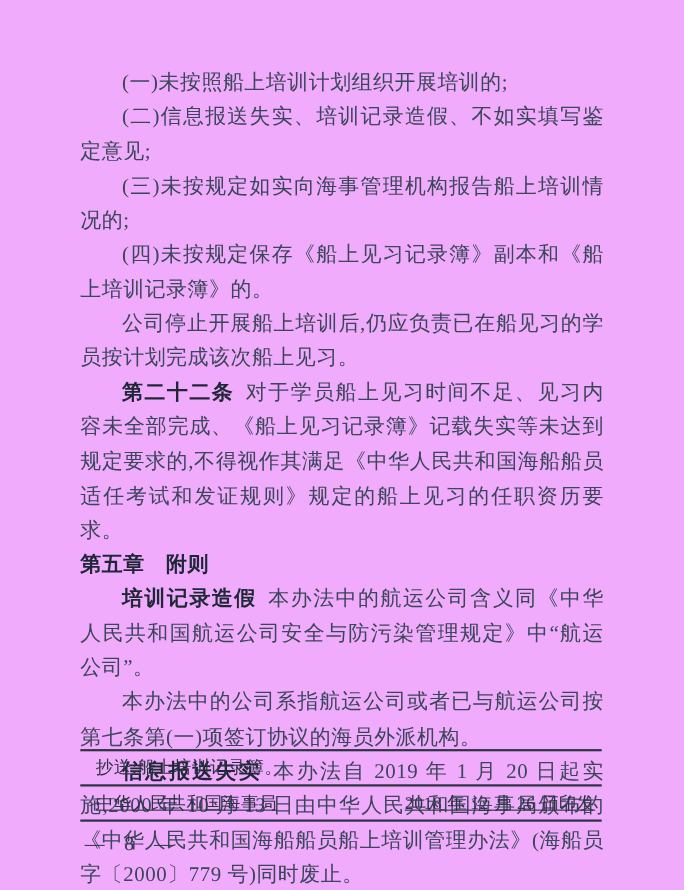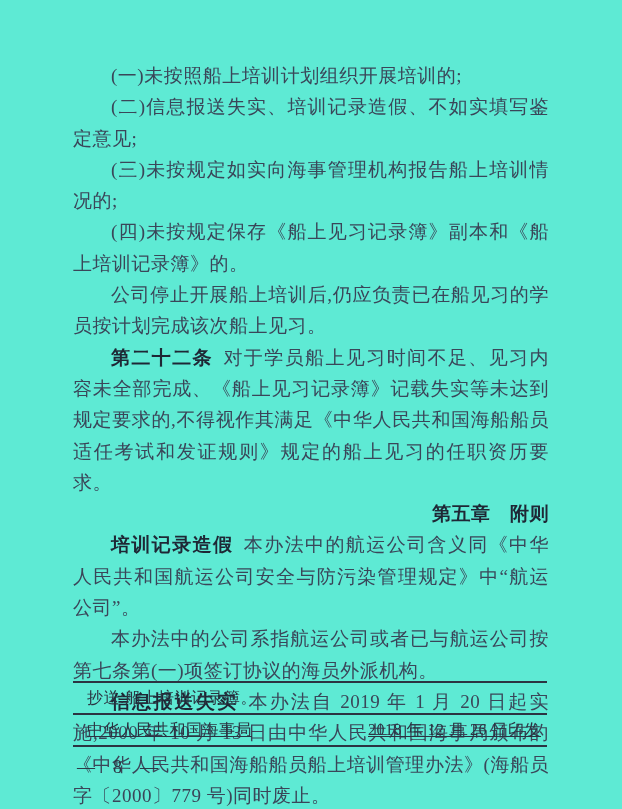--- a/index.html
+++ b/index.html
@@ -1,42 +1,42 @@
 <!DOCTYPE html>
 <html><head>
 <meta charset="utf-8">
 <style>
   html, body { margin: 0; padding: 0; background: #e8e8e8; }
   .page {
     position: relative;
     width: 622px;
     height: 809px;
     margin: 0 auto;
-    background: #5eead4;
+    background: #f0abfc;
     font-family: "Liberation Serif", "DejaVu Serif", serif;
     overflow: hidden;
   }
   .content {
     position: absolute;
     left: 73px;
     top: 60px;
     width: 476px;
     color: #3a4659;
     font-size: 19px;
     line-height: 31.3px;
     letter-spacing: 0.5px;
   }
   .content p {
     margin: 0;
     text-indent: 2em;
     text-align: justify;
   }
   .content p.chapter {
     text-indent: 0;
-    text-align: right;
+    text-align: left;
     font-weight: bold;
     color: #1e2735;
     font-family: Liberation Serif, serif;
   }
   .art {
     font-weight: bold;
     color: #1e2735;
     margin-right: 0.55em;
   }
   .footer {

